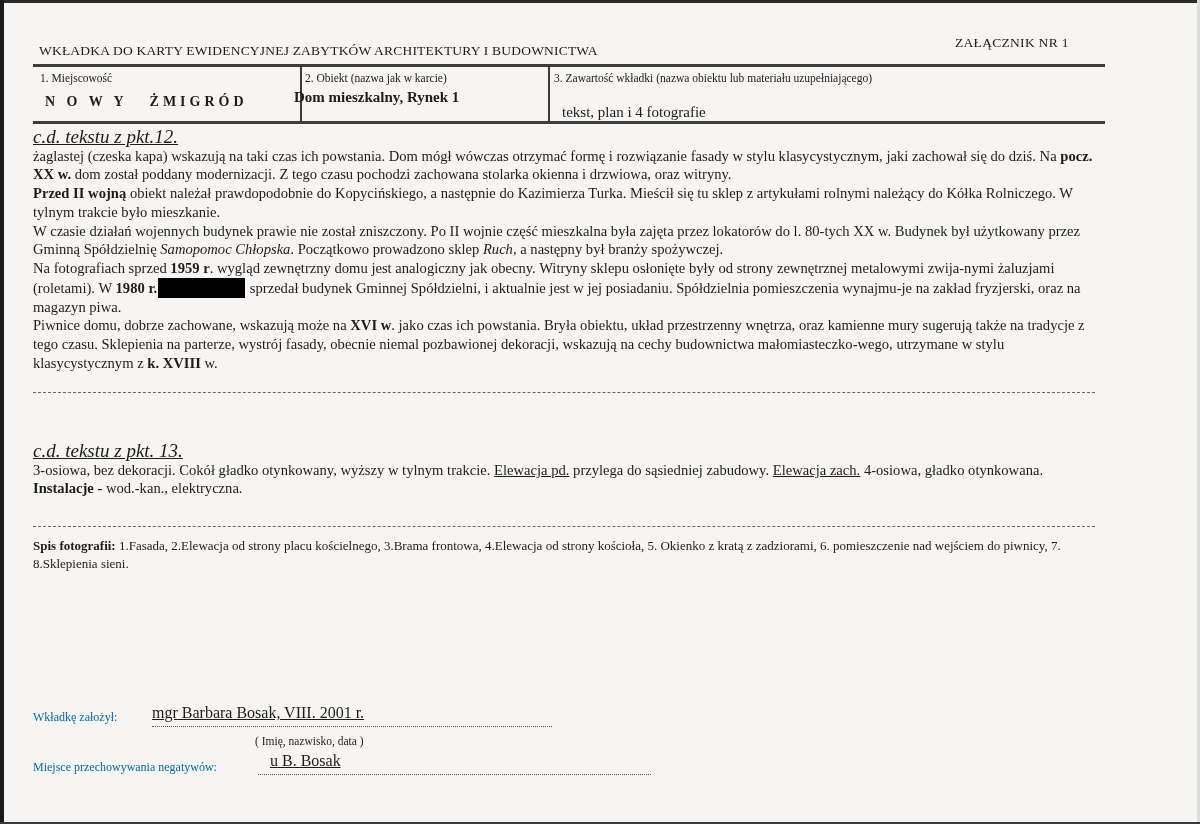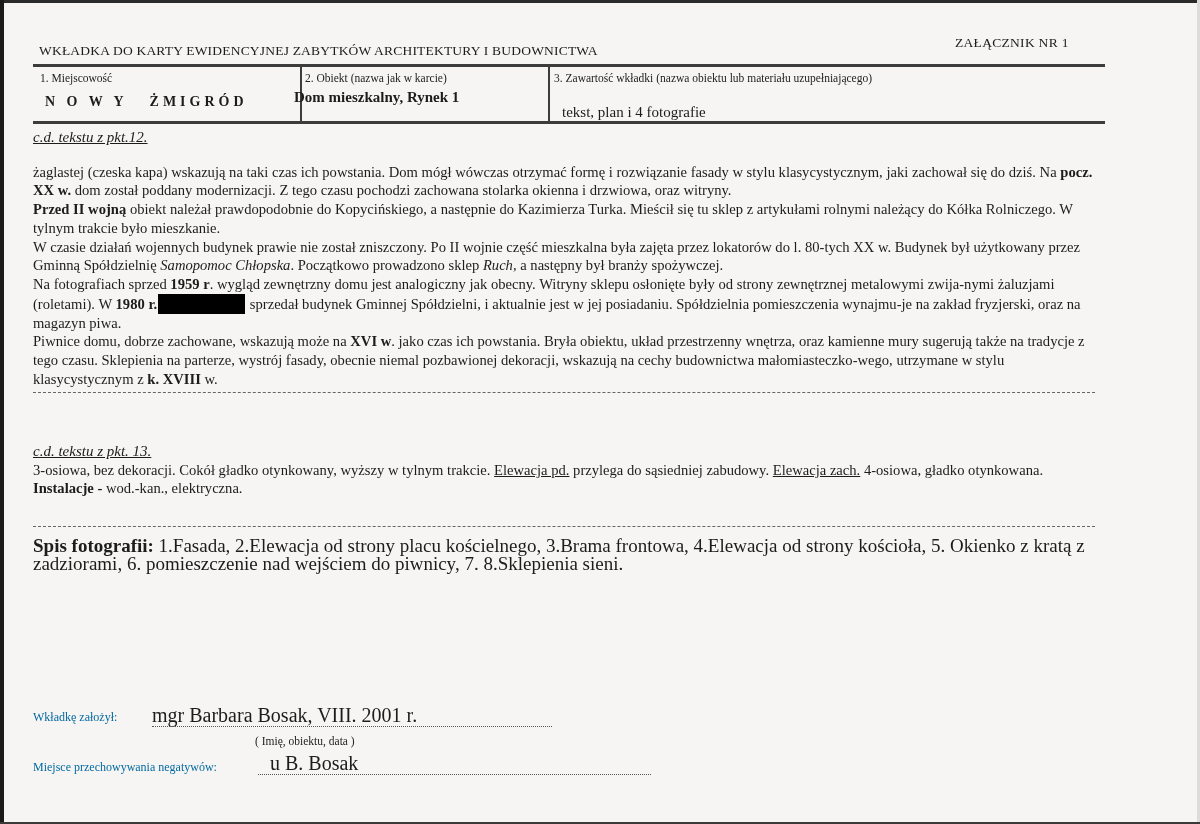--- a/index.html
+++ b/index.html
@@ -20,31 +20,31 @@
   .rule-thick { position:absolute; left:33px; width:1072px; height:3px; background:#3c3c3c; }
   .vline { position:absolute; width:2px; background:#3c3c3c; }
 
   .cell-label { position:absolute; font-size:11.5px; color:#222; }
   .cell-value { position:absolute; }
   .city { left:45px; top:94px; font-size:14px; font-weight:bold; letter-spacing:4px; }
   .obj { left:294px; top:89px; font-size:15px; font-weight:bold; }
   .content { left:562px; top:104px; font-size:15px; }
 
   .text-block { position:absolute; left:33px; width:1068px; font-size:14.6px; line-height:18.7px; }
-  .section-head { font-style:italic; text-decoration:underline; font-size:15px; }
+  .section-head { font-style:italic; text-decoration:underline; font-size:19px; }
   .dash { position:absolute; left:33px; width:1062px; border-top:1px dashed #666; height:0; }
   b { font-weight:bold; }
   i { font-style:italic; }
   u { text-decoration:underline; }
   .redact { display:inline-block; width:87px; height:20px; background:#000; vertical-align:-5px; margin:0 1px; }
 
-  .photos { position:absolute; left:33px; top:537px; width:1068px; font-size:19px; line-height:18px; }
+  .photos { position:absolute; left:33px; top:537px; width:1068px; font-size:13px; line-height:18px; }
 
   .sig-label { position:absolute; font-size:12px; color:#0369a1; }
-  .sig-value { position:absolute; font-size:20px; }
+  .sig-value { position:absolute; font-size:16px;text-decoration:underline; }
   .dotline { position:absolute; border-top:1px dotted #555; height:0; }
   .sig-hint { position:absolute; font-size:11.5px; color:#222; }
 </style>
 </head>
 <body>
 
 <div class="scan-top"></div>
 <div class="scan-left"></div>
 <div class="scan-right"></div>
 <div class="scan-bottom"></div>
@@ -61,21 +61,21 @@
 <div class="cell-value city" style="white-space:pre;">N O W Y   ŻMIGRÓD</div>
 
 <div class="cell-label" style="left:305px; top:72px;">2. Obiekt (nazwa jak w karcie)</div>
 <div class="cell-value obj">Dom mieszkalny, Rynek 1</div>
 
 <div class="cell-label" style="left:554px; top:72px;">3. Zawartość wkładki (nazwa obiektu lub materiału uzupełniającego)</div>
 <div class="cell-value content">tekst, plan i 4 fotografie</div>
 
 <div class="text-block" style="top:128px;">
   <div class="section-head">c.d. tekstu z pkt.12.</div>
-  <div style="margin-top:16px;"><span>żaglastej (czeska kapa) wskazują na taki czas ich powstania. Dom mógł wówczas otrzymać formę i rozwiązanie fasady w stylu klasycystycznym, jaki zachował się do dziś. Na </span><b>pocz. XX w.</b><span> dom został poddany modernizacji. Z tego czasu pochodzi zachowana stolarka okienna i drzwiowa, oraz witryny.</span></div>
+  <div style="margin-top:0;"><span>żaglastej (czeska kapa) wskazują na taki czas ich powstania. Dom mógł wówczas otrzymać formę i rozwiązanie fasady w stylu klasycystycznym, jaki zachował się do dziś. Na </span><b>pocz. XX w.</b><span> dom został poddany modernizacji. Z tego czasu pochodzi zachowana stolarka okienna i drzwiowa, oraz witryny.</span></div>
   <div><b>Przed II wojną</b><span> obiekt należał prawdopodobnie do Kopycińskiego, a następnie do Kazimierza Turka. Mieścił się tu sklep z artykułami rolnymi należący do Kółka Rolniczego. W tylnym trakcie było mieszkanie.</span></div>
   <div><span>W czasie działań wojennych budynek prawie nie został zniszczony. Po II wojnie część mieszkalna była zajęta przez lokatorów do l. 80-tych XX w. Budynek był użytkowany przez Gminną Spółdzielnię </span><i>Samopomoc Chłopska</i><span>. Początkowo prowadzono sklep </span><i>Ruch,</i><span> a następny był branży  spożywczej.</span></div>
   <div><span>Na fotografiach sprzed </span><b>1959 r</b><span>. wygląd zewnętrzny domu jest analogiczny jak obecny. Witryny  sklepu osłonięte były od strony zewnętrznej metalowymi zwija-nymi żaluzjami (roletami). W </span><b>1980 r.</b><span class="redact"></span><span> sprzedał budynek Gminnej Spółdzielni, i aktualnie jest w jej posiadaniu. Spółdzielnia pomieszczenia wynajmu-je na zakład fryzjerski, oraz na magazyn  piwa.</span></div>
   <div><span>Piwnice domu, dobrze zachowane, wskazują może na </span><b>XVI w</b><span>. jako czas ich powstania. Bryła obiektu, układ przestrzenny wnętrza, oraz kamienne mury sugerują także na tradycje z tego czasu. Sklepienia na parterze, wystrój fasady, obecnie niemal pozbawionej dekoracji, wskazują na cechy budownictwa małomiasteczko-wego, utrzymane w stylu klasycystycznym z </span><b>k. XVIII</b><span> w.</span></div>
 </div>
 
 <div class="dash" style="top:392px;"></div>
 
 <div class="text-block" style="top:402px;margin-top:40px;">
   <div class="section-head">c.d. tekstu z pkt. 13.</div>
@@ -83,17 +83,17 @@
   <div><b>Instalacje -</b><span> wod.-kan., elektryczna.</span></div>
 </div>
 
 <div class="dash" style="top:526px;"></div>
 
 <div class="photos"><b>Spis fotografii:</b><span> 1.Fasada, 2.Elewacja od strony placu kościelnego, 3.Brama frontowa, 4.Elewacja od strony kościoła, 5. Okienko z kratą z zadziorami, 6. pomieszczenie nad wejściem do piwnicy, 7. 8.Sklepienia sieni.</span></div>
 
 <div class="sig-label" style="left:33px; top:710px;">Wkładkę założył:</div>
 <div class="sig-value" style="left:152px; top:704px;">mgr Barbara Bosak, VIII. 2001 r.</div>
 <div class="dotline" style="left:152px; top:726px; width:400px;"></div>
-<div class="sig-hint" style="left:255px; top:735px;">( Imię, obiektu, data )</div>
+<div class="sig-hint" style="left:255px; top:735px;">( Imię, nazwisko, data )</div>
 
 <div class="sig-label" style="left:33px; top:760px;">Miejsce przechowywania negatywów:</div>
 <div class="sig-value" style="left:270px; top:752px;">u B. Bosak</div>
 <div class="dotline" style="left:258px; top:774px; width:393px;"></div>
 
 </body></html>

